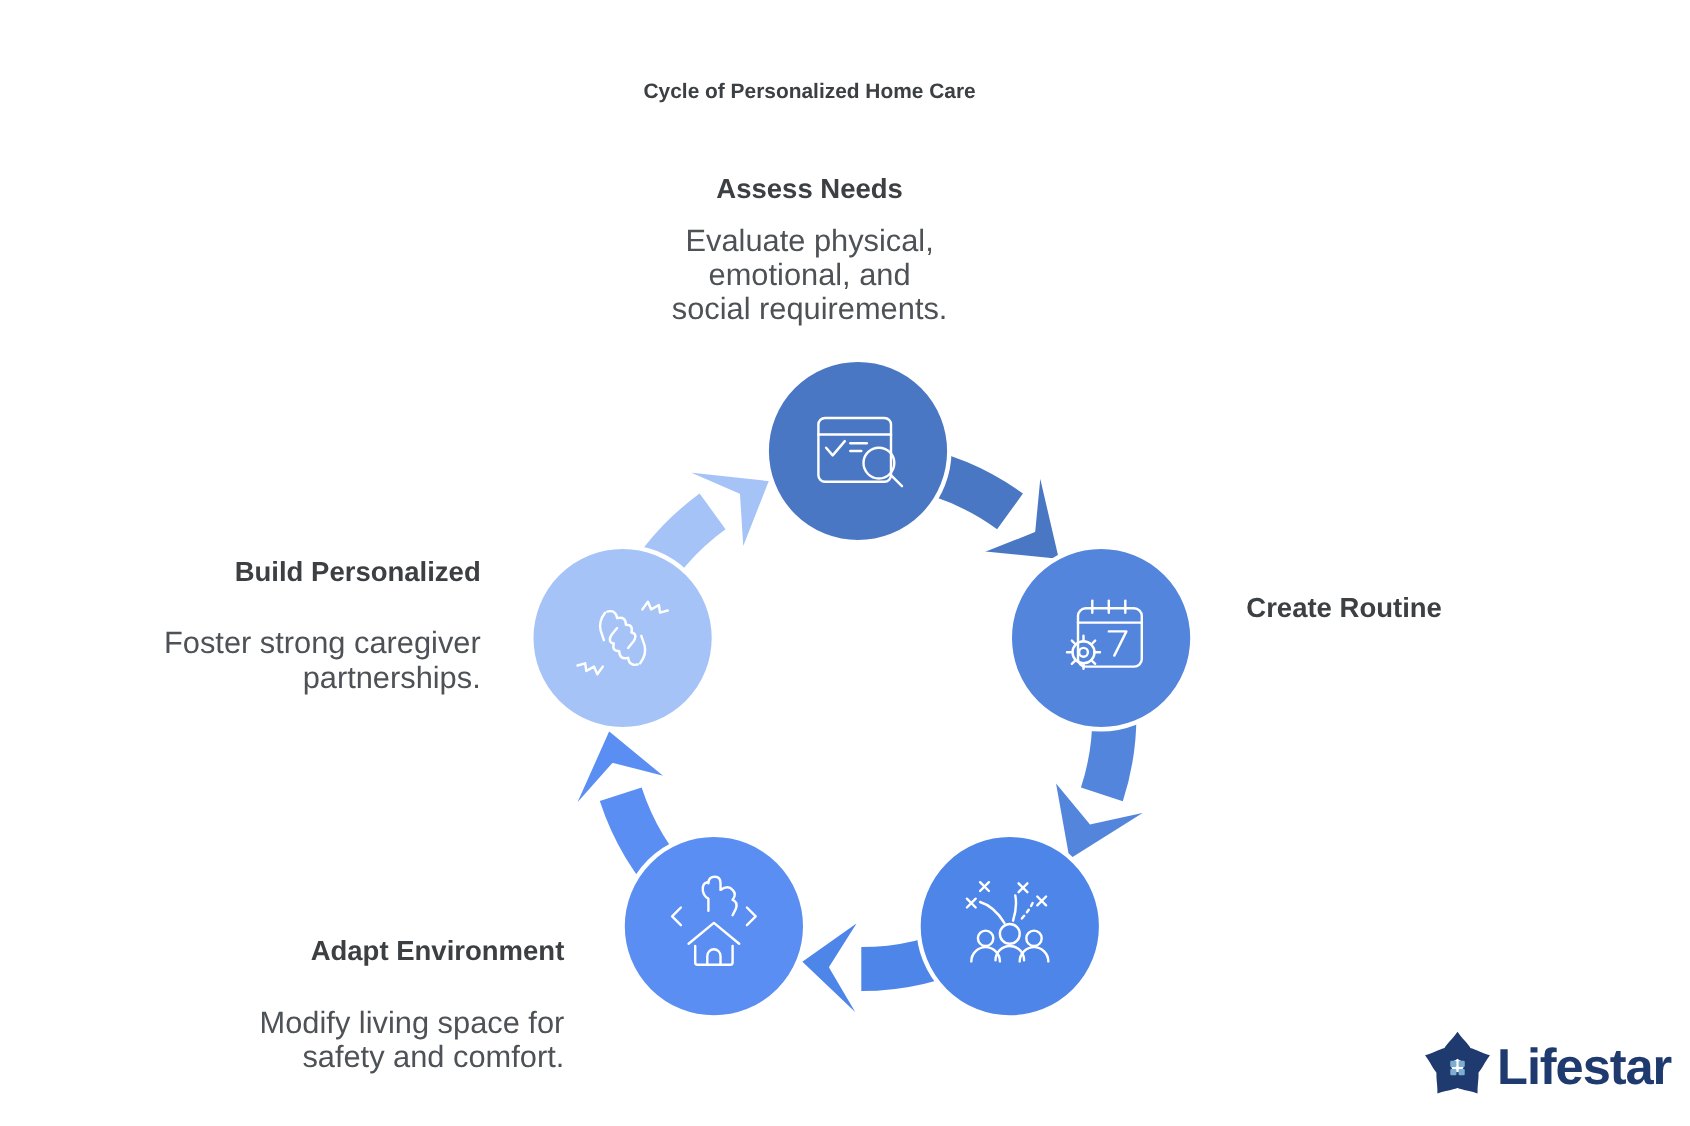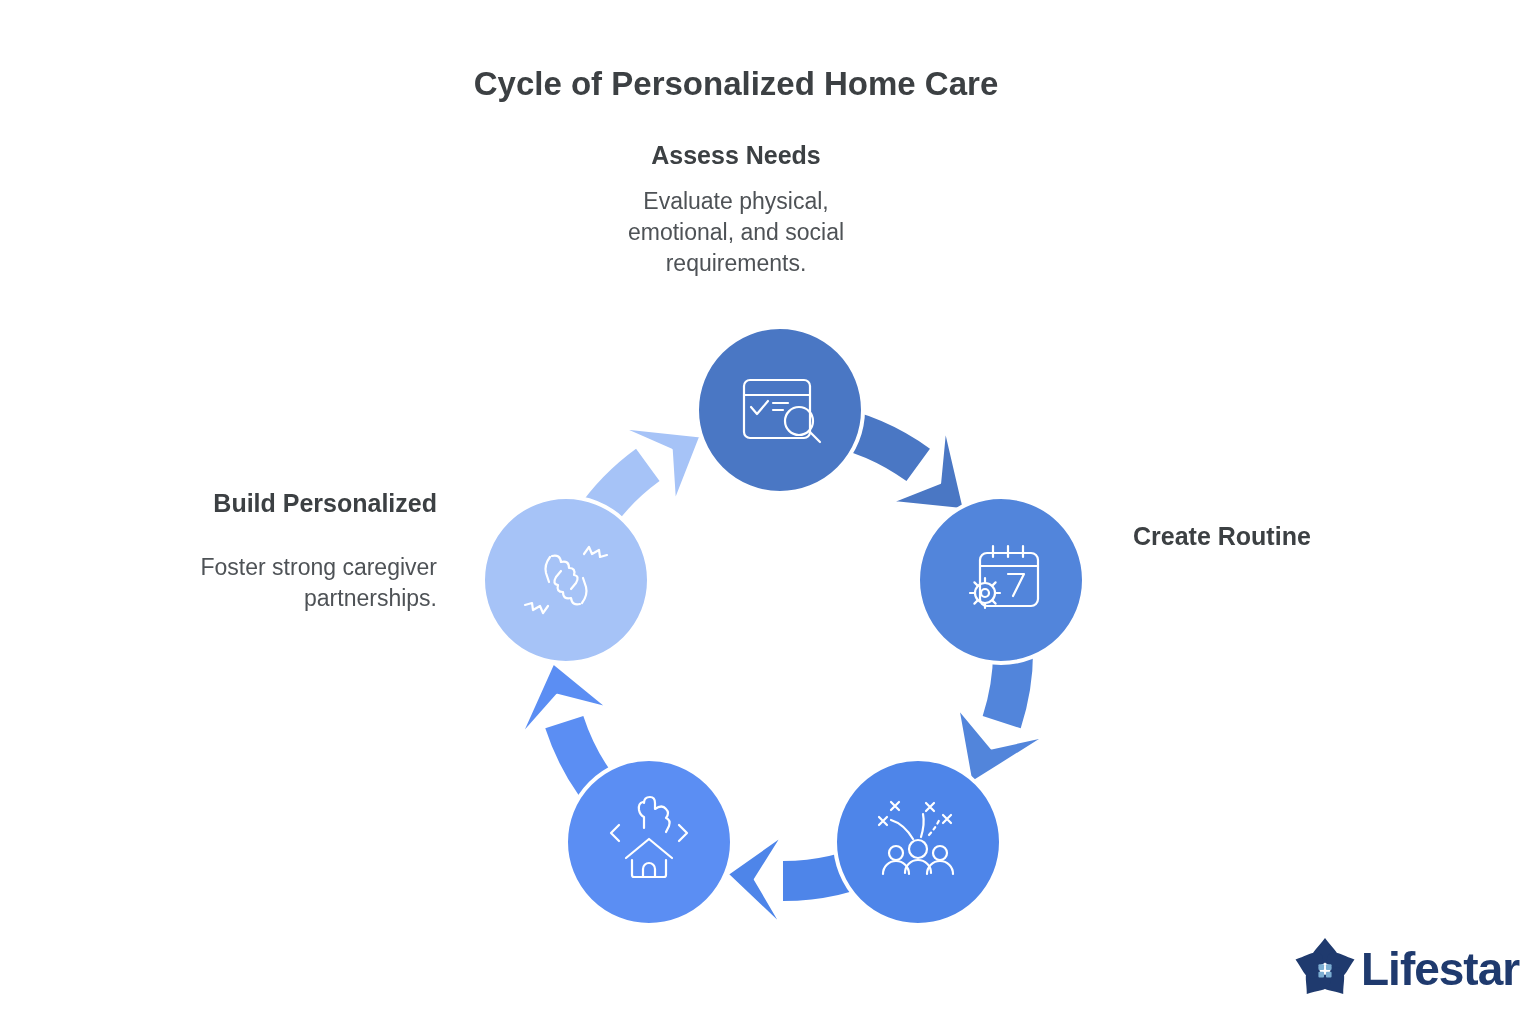--- a/index.html
+++ b/index.html
@@ -4,26 +4,26 @@
 <style>
   html,body{margin:0;padding:0;}
   body{
     width:1536px;height:1024px;position:relative;background:#ffffff;overflow:hidden;
     font-family:"Liberation Sans","DejaVu Sans",sans-serif;
   }
   .stage{position:absolute;inset:0;}
   svg.diagram{position:absolute;left:0;top:0;}
   .page-title{
     position:absolute;left:336px;top:66px;width:800px;text-align:center;
-    font-size:33px;line-height:36px;font-weight:700;color:#3c4043;margin:0;
+    font-size:19px;line-height:36px;font-weight:700;color:#3c4043;margin:0;
   }
-  .block{position:absolute;color:#3c4043;}
+  .block{position:absolute;color:#3c4043;margin-top:17px;}
   .block h2{font-size:25px;line-height:30px;font-weight:700;margin:0 0 16px 0;color:#3c4043;}
   .block.loose h2{margin-bottom:34px;}
-  .block p{font-size:23px;line-height:31px;margin:0;color:#4e5256;font-weight:400;}
+  .block p{font-size:28px;line-height:31px;margin:0;color:#4e5256;font-weight:400;}
   .block.center{text-align:center;}
   .block.left{text-align:left;}
   .block.right{text-align:right;}
   .node{stroke:#ffffff;stroke-width:4px;}
   .icon{stroke:#ffffff;stroke-width:2.2;fill:none;stroke-linecap:round;stroke-linejoin:round;}
   .logo{position:absolute;left:1294px;top:938px;display:flex;align-items:center;}
   .logo-text{
     font-size:46px;font-weight:700;letter-spacing:-1px;line-height:62px;margin-left:5px;
   }
 </style>
@@ -119,20 +119,24 @@
   <div class="block center" style="left:605px;top:140px;width:262px">
     <h2>Assess Needs</h2>
     <p>Evaluate physical, emotional, and social requirements.</p>
   </div>
 
   <div class="block left" style="left:1133px;top:521px;width:225px">
     <h2>Create Routine</h2>
   </div>
 
 
+  <div class="block right loose" style="left:223px;top:833px;width:290px">
+    <h2>Adapt Environment</h2>
+    <p>Modify living space for safety and comfort.</p>
+  </div>
 
   <div class="block right loose" style="left:117px;top:488px;width:320px">
     <h2>Build Personalized</h2>
     <p>Foster strong caregiver partnerships.</p>
   </div>
 
   <div class="logo">
     <svg width="62" height="62" viewBox="-33 -33 66 66">
       <g fill="#1f3a6e">
         <g transform="rotate(0)">

